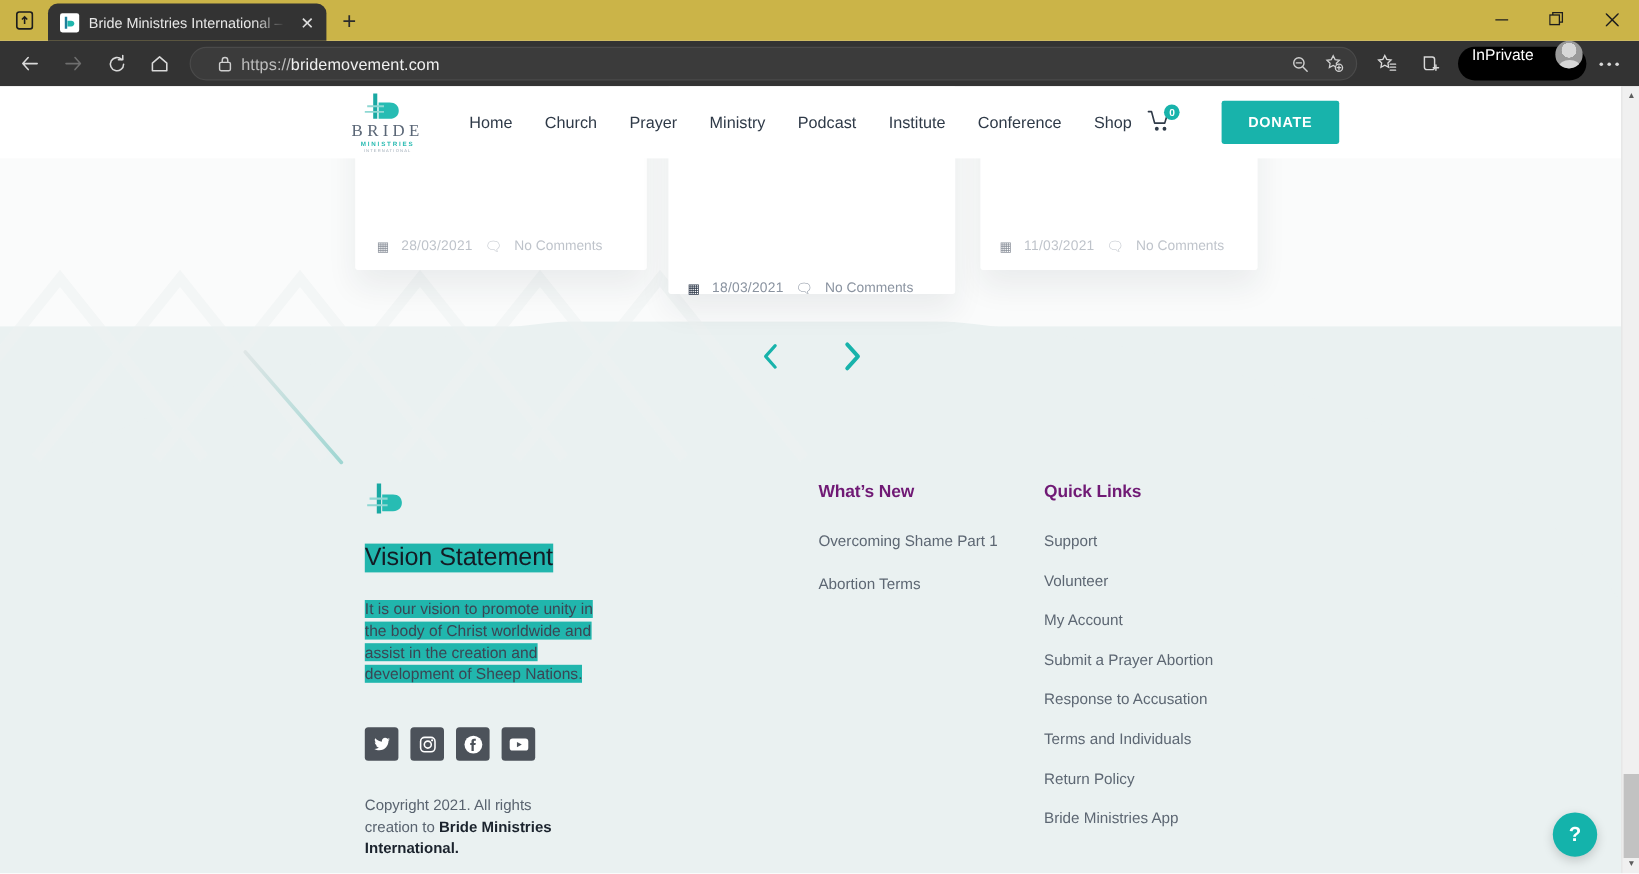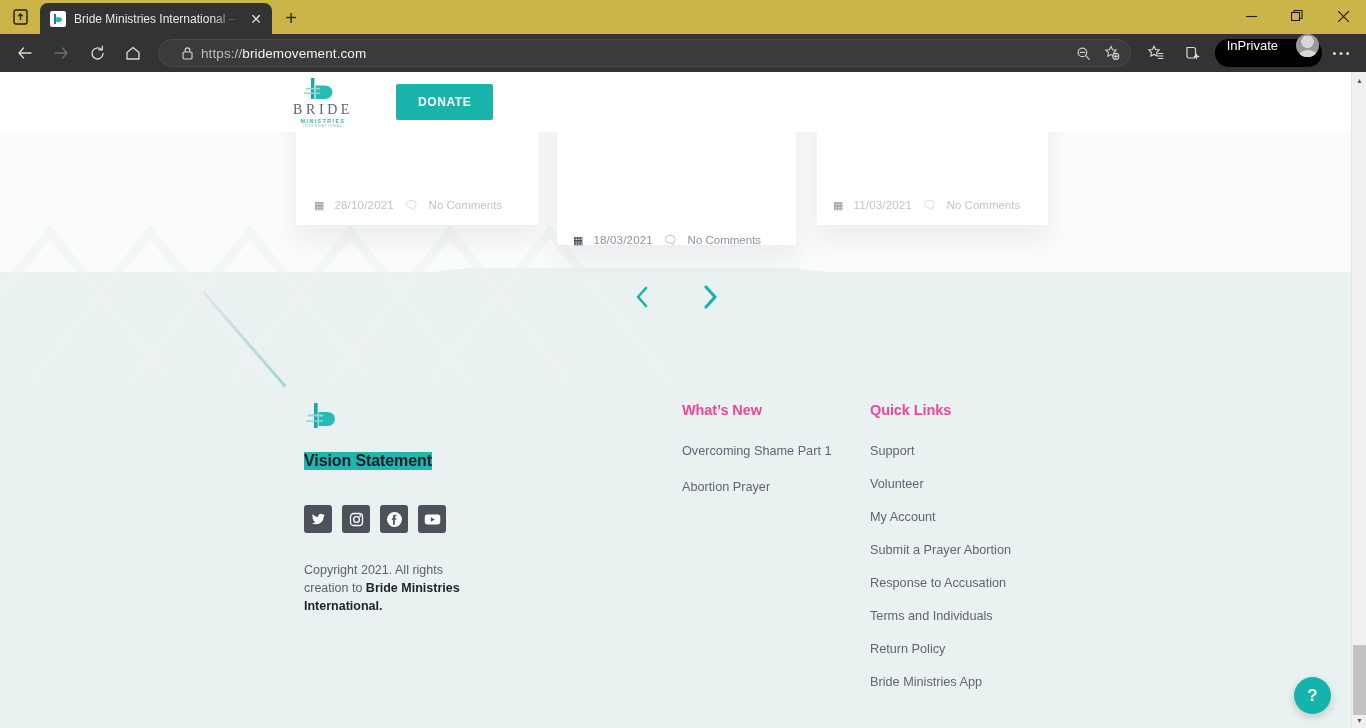--- a/index.html
+++ b/index.html
@@ -159,36 +159,36 @@
   }
   .carousel-nav .arw { color:#18b3ab; width:26px; height:26px;
     display:flex; align-items:center; justify-content:center; }
 
   
   .footer { position:absolute; left:0; right:0; top:330px; z-index:2; }
   .footer-inner { margin-left:304px; display:flex; }
   .col-about { width:330px; }
   .flogo-mark { margin-bottom:18px; }
   .vis-title {
-    font-size:16px; font-weight:700; color:#141b24; letter-spacing:-.1px;
+    font-size:21px; font-weight:400; color:#141b24; letter-spacing:-.1px;
     display:inline-block; background:#21b6ad;
   }
   .vis-body { margin-top:22px; font-size:13px; line-height:18px; color:#3b4654; width:200px; }
   .vis-body span { background:#21b6ad; box-decoration-break:clone; -webkit-box-decoration-break:clone; }
   .socials { display:flex; gap:10px; margin-top:35px; }
   .soc {
     width:28px; height:28px; background:#4c525a; border-radius:3px; color:#fff;
     display:flex; align-items:center; justify-content:center;
   }
   .copyright { margin-top:28px; font-size:12.5px; line-height:18px; color:#59636f; width:170px; }
   .copyright b { color:#1b232d; font-weight:700; }
 
   .col { width:188px; }
   .col.quick { width:210px; margin-left:0; }
-  .col-title { font-size:14.5px; font-weight:700; color:#ec4899; letter-spacing:-.1px; }
+  .col-title { font-size:14.5px; font-weight:700; color:#701a75; letter-spacing:-.1px; }
   .col ul { list-style:none; margin-top:25px; }
   .col li { margin-bottom:16px; }
   .col li a {
     color:#5d6773; font-size:12.7px; line-height:17px; text-decoration:none; display:block;
   }
   .col.news li { margin-bottom:19px; }
 
   
   .help {
     position:absolute; right:35px; bottom:14px; width:37px; height:37px;
@@ -336,21 +336,21 @@
           <path d="M260 160 380 10 500 160"></path>
         <path d="M360 160 480 10 600 160"></path>
           <path d="M460 160 580 10 700 160"></path>
       </g>
     </svg>
     <div class="diagline"></div>
 
     <div class="card faded" style="left:296px; top:8px; width:243px; height:145px;">
       <div class="meta" style="position:absolute;left:18px;top:118px;">
         <span class="cal">▦</span>
-        <span class="date">28/10/2021</span>
+        <span class="date">28/03/2021</span>
         <span>🗨</span>
         <span class="cmt">No Comments</span>
       </div>
     </div>
 
     <div class="card" style="left:557px; top:-32px; width:239px; height:205px;">
       <div class="meta" style="position:absolute;left:16px;top:193px;">
         <span class="cal">▦</span>
         <span class="date">18/03/2021</span>
         <span>🗨</span>
@@ -385,35 +385,56 @@
         <svg class="mark" width="46" height="24" viewBox="0 0 46 24">
           <path d="M11 1h3.4v21H11z" fill="#1aa9a3"></path>
           <path d="M15.5 8.5h9.2c4.6 0 7.6 2.8 7.6 6.8s-3 6.7-7.6 6.7h-9.2z" fill="#27bcb3"></path>
           <path d="M6 10.8h14v1.6H6zM4 15.6h16v1.4H4z" fill="#8fd8d3"></path>
         </svg>
         <div class="w1">BRIDE</div>
         <div class="w2">MINISTRIES</div>
         <div class="w3">INTERNATIONAL</div>
       </div>
 
+      <div class="nav">
+        <a href="#">Home</a>
+        <a href="#">Church</a>
+        <a href="#">Prayer</a>
+        <a href="#">Ministry</a>
+        <a href="#">Podcast</a>
+        <a href="#">Institute</a>
+        <a href="#">Conference</a>
+        <a href="#" style="margin-right:-18px">Shop</a>
+        <span class="cart">
+          <svg width="20" height="20" viewBox="0 0 20 20">
+              <path d="M1 2h2.6l2.6 9.6h8.4l2-6.6" fill="none" stroke="#2f3a48" stroke-width="1.4" stroke-linecap="round" stroke-linejoin="round"></path>
+              <circle cx="8" cy="16.3" r="1.6" fill="#2f3a48"></circle>
+              <circle cx="14.4" cy="16.3" r="1.6" fill="#2f3a48"></circle>
+            </svg>
+          <span class="badge">0</span>
+        </span>
+      </div>
 
       <button class="donate">DONATE</button>
     </div>
 
     <div class="footer">
       <div class="footer-inner">
 
         <div class="col-about">
           <svg class="flogo-mark" width="44" height="28" viewBox="0 0 44 28">
             <path d="M10 1h3.6v25H10z" fill="#1aa9a3"></path>
             <path d="M14.5 10h9c4.5 0 7.4 2.9 7.4 7s-2.9 7-7.4 7h-9z" fill="#27bcb3"></path>
             <path d="M4 12.6h15v1.8H4zM2 18.2h17v1.6H2z" fill="#8fd8d3"></path>
           </svg>
           <div>
             <span class="vis-title">Vision Statement</span>
+          </div>
+          <div class="vis-body">
+            <span>It is our vision to promote unity in the body of Christ worldwide and assist in the creation and development of Sheep Nations.</span>
           </div>
 
           <div class="socials">
             <span class="soc">
               <svg width="15" height="15" viewBox="0 0 16 16">
                   <path d="M15 3.2c-.5.3-1.1.5-1.7.5.6-.4 1-1 1.2-1.6-.6.3-1.2.6-1.8.7-.5-.6-1.3-.9-2.1-.9-1.6 0-2.9 1.3-2.9 2.9 0 .2 0 .4.1.6C5.4 5.3 3.2 4.1 1.8 2.4c-.3.4-.4.9-.4 1.4 0 1 .5 1.9 1.3 2.4-.5 0-.9-.1-1.3-.4 0 1.4 1 2.6 2.3 2.8-.2.1-.5.1-.8.1-.2 0-.4 0-.5-.1.4 1.1 1.4 2 2.7 2-1 .8-2.2 1.2-3.6 1.2H1c1.3.8 2.8 1.3 4.4 1.3 5.3 0 8.2-4.4 8.2-8.2v-.4c.6-.4 1.1-.9 1.4-1.3z" fill="#fff"></path>
                 </svg>
             </span>
             <span class="soc">
               <svg width="15" height="15" viewBox="0 0 16 16">
@@ -443,21 +464,21 @@
           </div>
         </div>
 
         <div class="col news" style="margin-left:48px;">
           <div class="col-title">What’s New</div>
           <ul>
             <li>
                 <a href="#">Overcoming Shame Part 1</a>
               </li>
             <li>
-                <a href="#">Abortion Prayer</a>
+                <a href="#">Abortion Terms</a>
               </li>
           </ul>
         </div>
 
         <div class="col quick" style="margin-left:0;">
           <div class="col-title">Quick Links</div>
           <ul>
             <li>
                 <a href="#">Support</a>
               </li>

